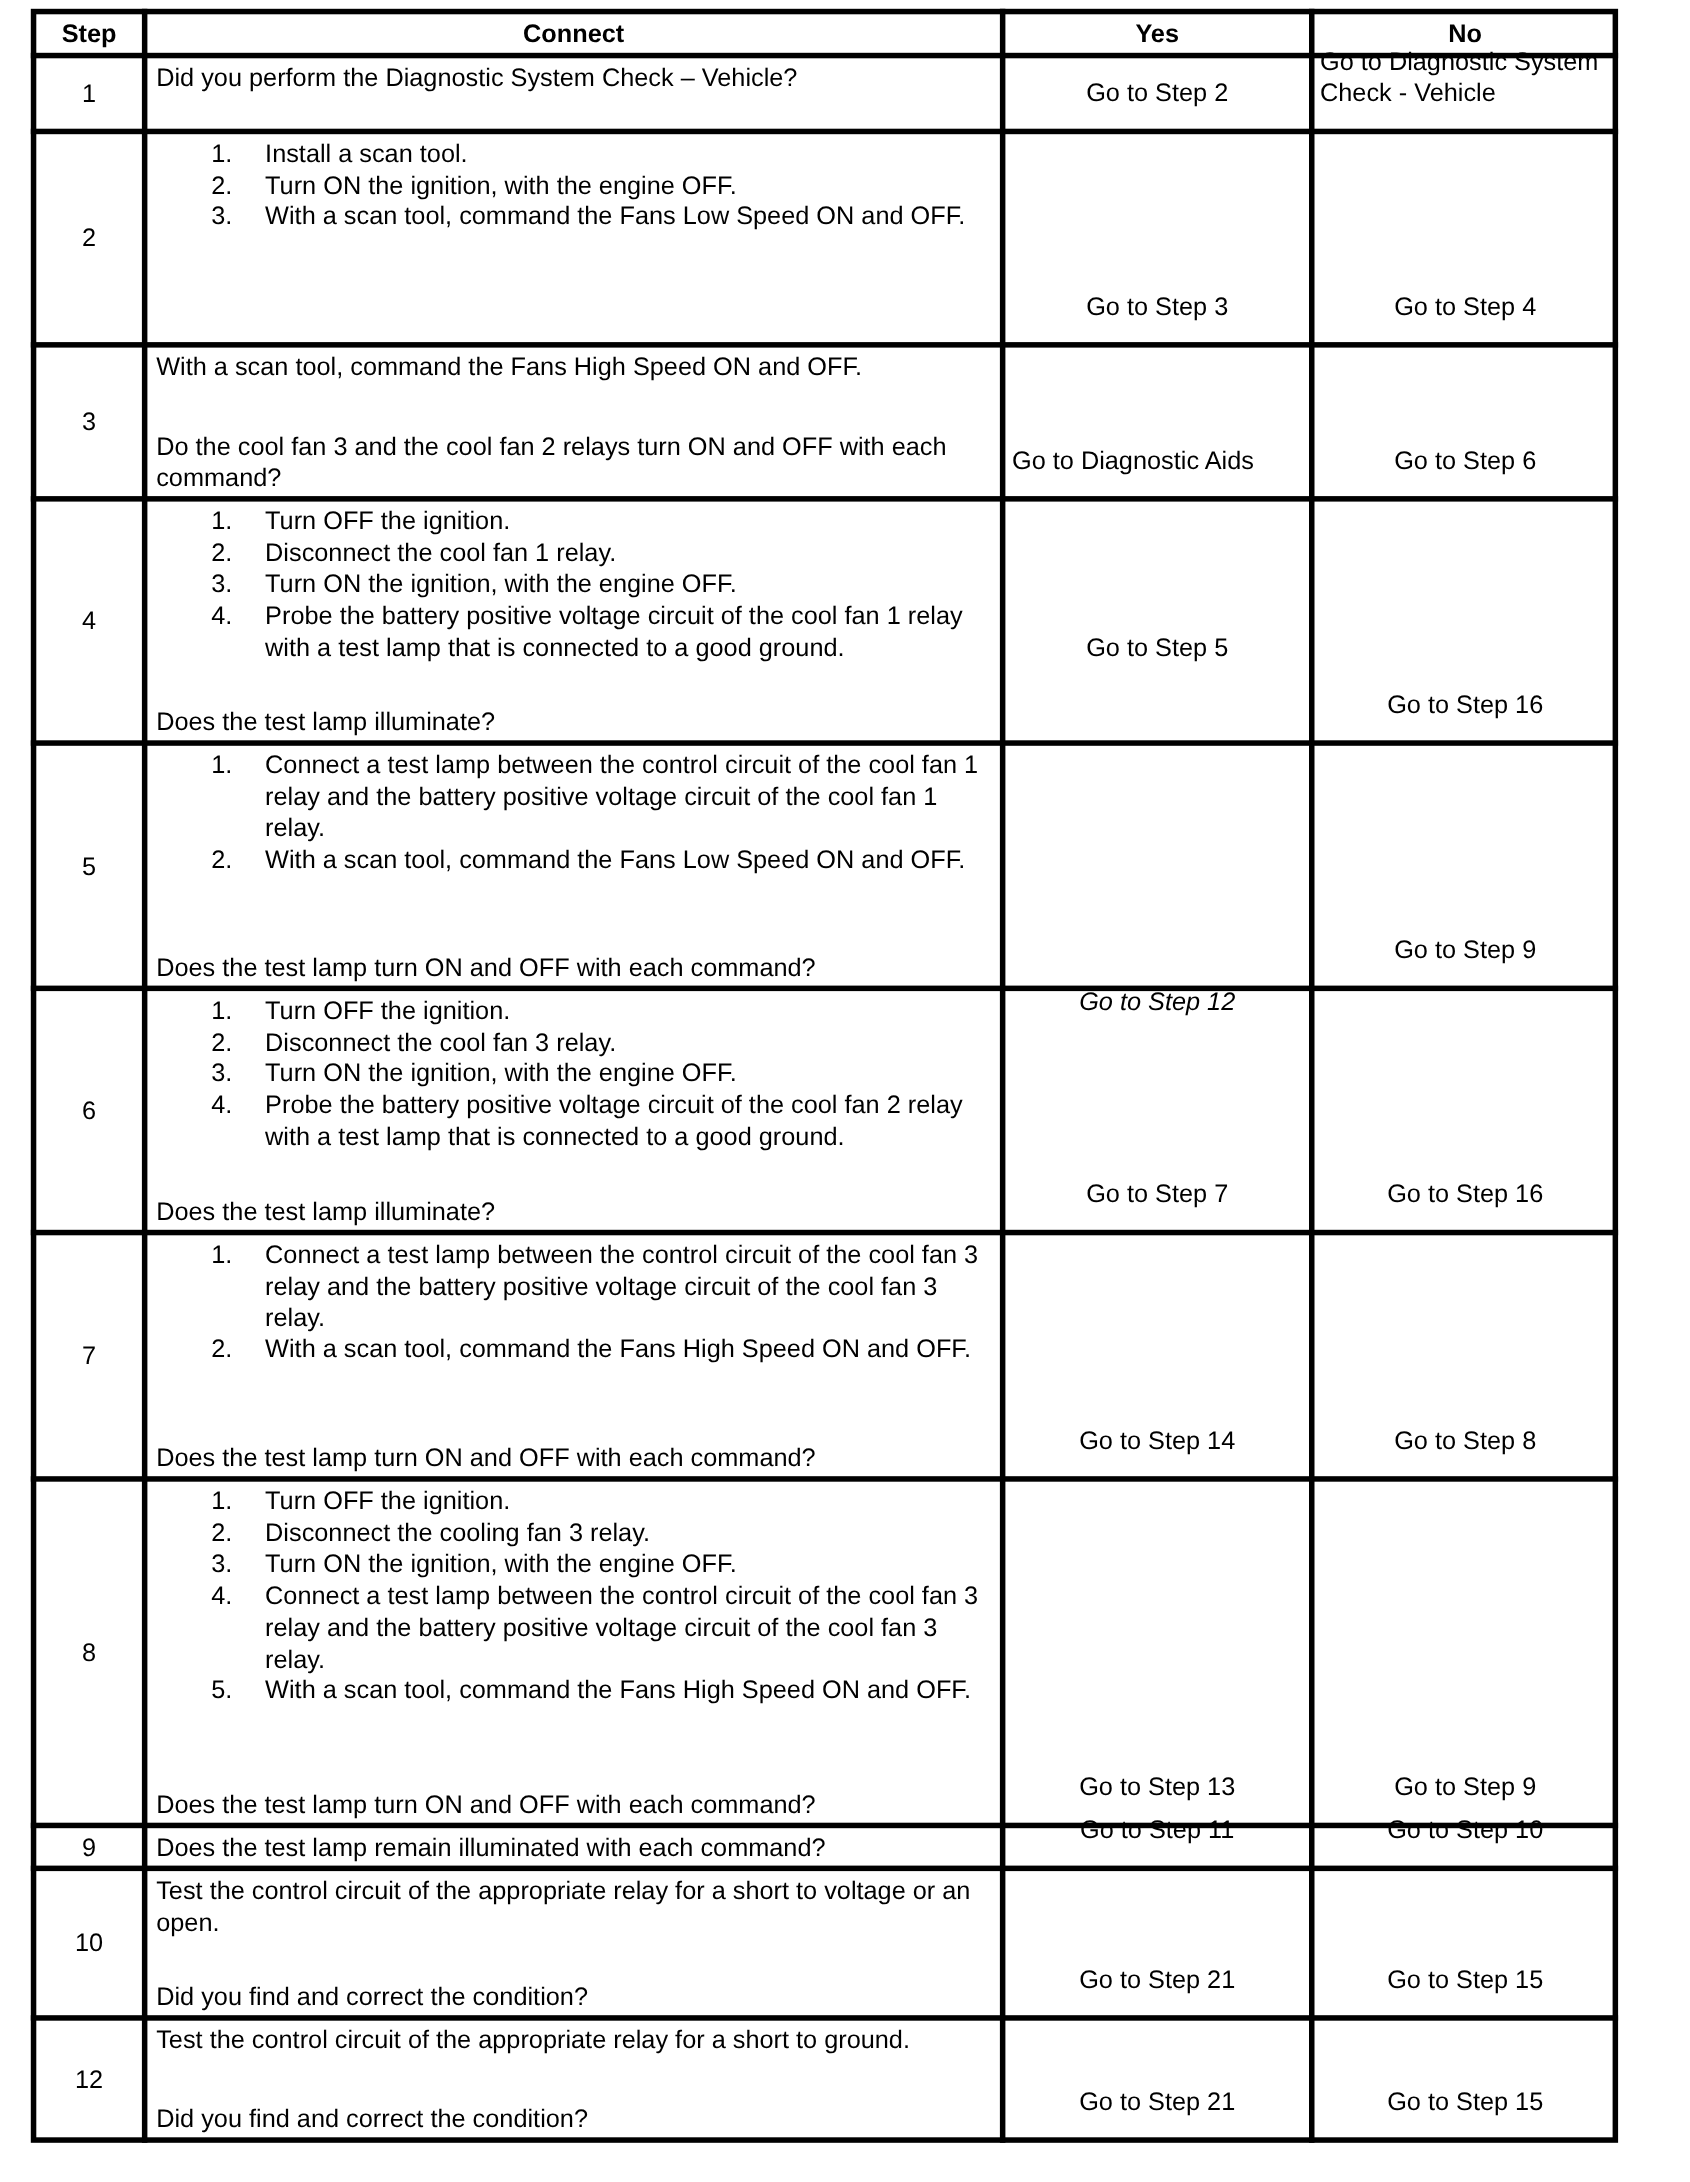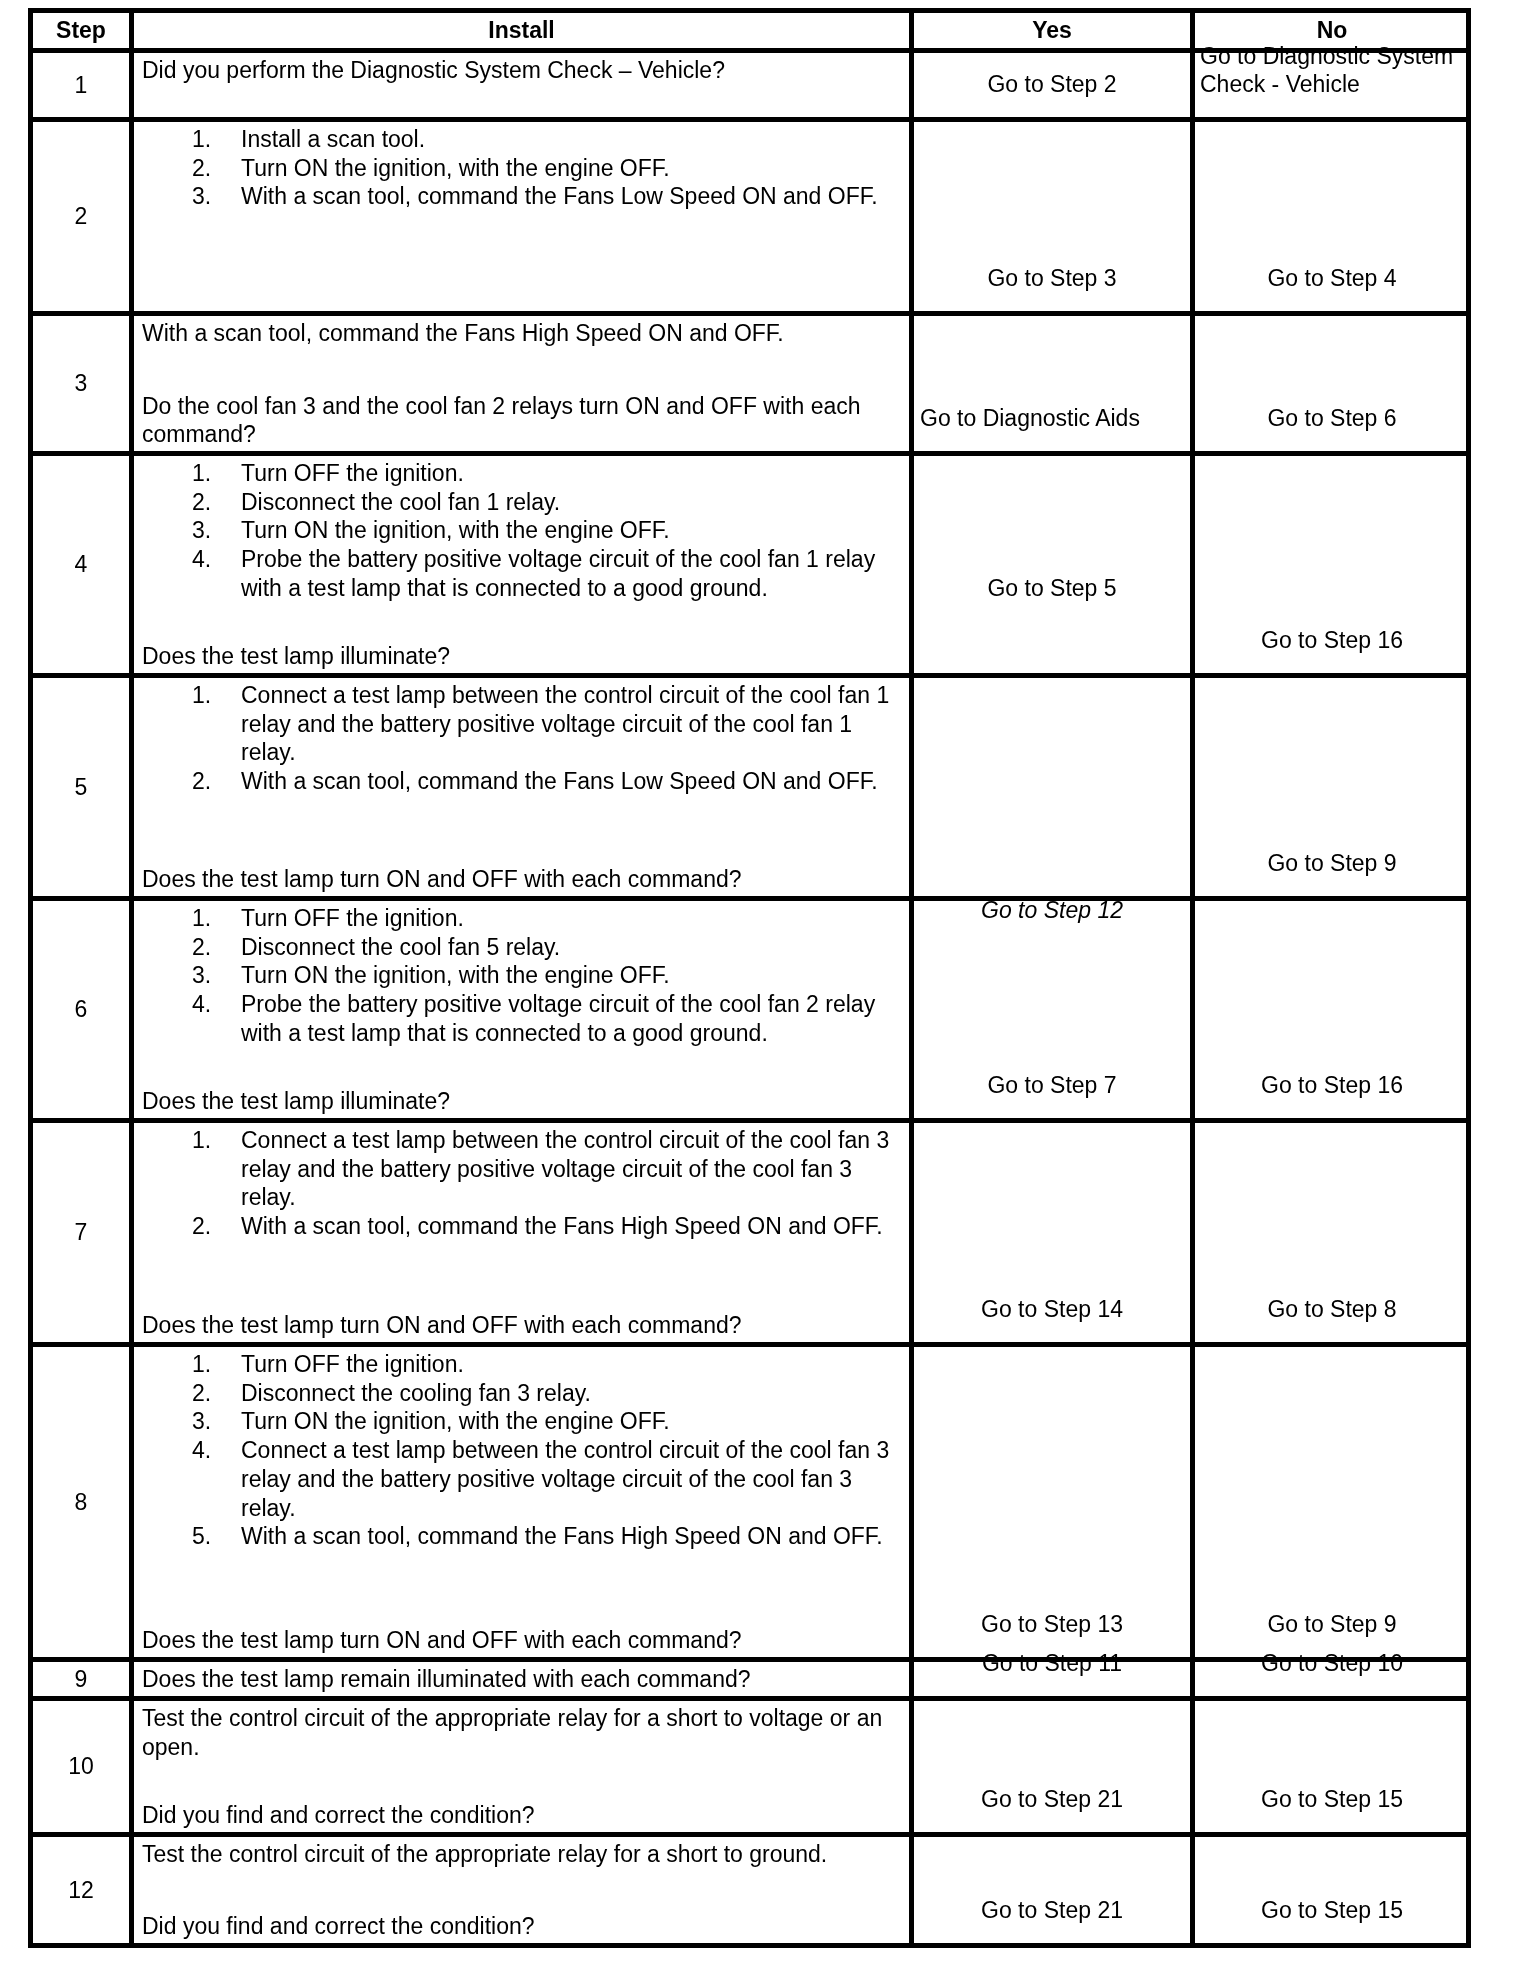--- a/index.html
+++ b/index.html
@@ -36,21 +36,21 @@
     <div class="hline" style="top: 1342px;"></div>
     <div class="hline" style="top: 1657px;"></div>
     <div class="hline" style="top: 1696px;"></div>
     <div class="hline" style="top: 1832px;"></div>
     <div class="vline" style="left: 129px; top: 8px; height: 1940px;"></div>
     <div class="vline" style="left: 909px; top: 8px; height: 1940px;"></div>
     <div class="vline" style="left: 1190px; top: 8px; height: 1940px;"></div>
   </div>
 <div id="cells">
     <div class="cell hdr" style="left: 33px; width: 96px; top: 13px; height: 35px;">Step</div>
-    <div class="cell hdr" style="left: 134px; width: 775px; top: 13px; height: 35px;">Install</div>
+    <div class="cell hdr" style="left: 134px; width: 775px; top: 13px; height: 35px;">Connect</div>
     <div class="cell hdr" style="left: 914px; width: 276px; top: 13px; height: 35px;">Yes</div>
     <div class="cell hdr" style="left: 1195px; width: 274px; top: 13px; height: 35px;">No</div>
     <div class="cell stepnum" style="left: 33px; width: 96px; top: 53px; height: 64px;">1</div>
     <div class="cell action" style="left: 134px; width: 775px; top: 53px; height: 64px;">
       <div class="act-intro">Did you perform the Diagnostic System Check – Vehicle?</div>
     </div>
     <div class="cell yes" style="left: 914px; width: 276px; top: 53px; height: 64px;">Go to Step 2</div>
     <div class="cell no left-align" style="left: 1195px; width: 274px; top: 53px; height: 64px; align-items: flex-end; padding-left: 5px;">Go to Diagnostic System Check - Vehicle</div>
     <div class="cell stepnum" style="left: 33px; width: 96px; top: 122px; height: 189px;">2</div>
     <div class="cell action" style="left: 134px; width: 775px; top: 122px; height: 189px;">
@@ -88,21 +88,21 @@
         <li><span class="num">2.</span><span>With a scan tool, command the Fans Low Speed ON and OFF.</span></li>
       </ul>
       <div class="question">Does the test lamp turn ON and OFF with each command?</div>
     </div>
     <div class="cell yes" style="left: 914px; width: 276px; top: 678px; height: 265px; font-style: italic;">Go to Step 12</div>
     <div class="cell no" style="left: 1195px; width: 274px; top: 678px; height: 218px;">Go to Step 9</div>
     <div class="cell stepnum" style="left: 33px; width: 96px; top: 901px; height: 217px;">6</div>
     <div class="cell action" style="left: 134px; width: 775px; top: 901px; height: 217px;">
       <ul class="act-list">
         <li><span class="num">1.</span><span>Turn OFF the ignition.</span></li>
-        <li><span class="num">2.</span><span>Disconnect the cool fan 5 relay.</span></li>
+        <li><span class="num">2.</span><span>Disconnect the cool fan 3 relay.</span></li>
         <li><span class="num">3.</span><span>Turn ON the ignition, with the engine OFF.</span></li>
         <li><span class="num">4.</span><span>Probe the battery positive voltage circuit of the cool fan 2 relay with a test lamp that is connected to a good ground.</span></li>
       </ul>
       <div class="question">Does the test lamp illuminate?</div>
     </div>
     <div class="cell yes" style="left: 914px; width: 276px; top: 901px; height: 217px;">Go to Step 7</div>
     <div class="cell no" style="left: 1195px; width: 274px; top: 901px; height: 217px;">Go to Step 16</div>
     <div class="cell stepnum" style="left: 33px; width: 96px; top: 1123px; height: 219px;">7</div>
     <div class="cell action" style="left: 134px; width: 775px; top: 1123px; height: 219px;">
       <ul class="act-list">

